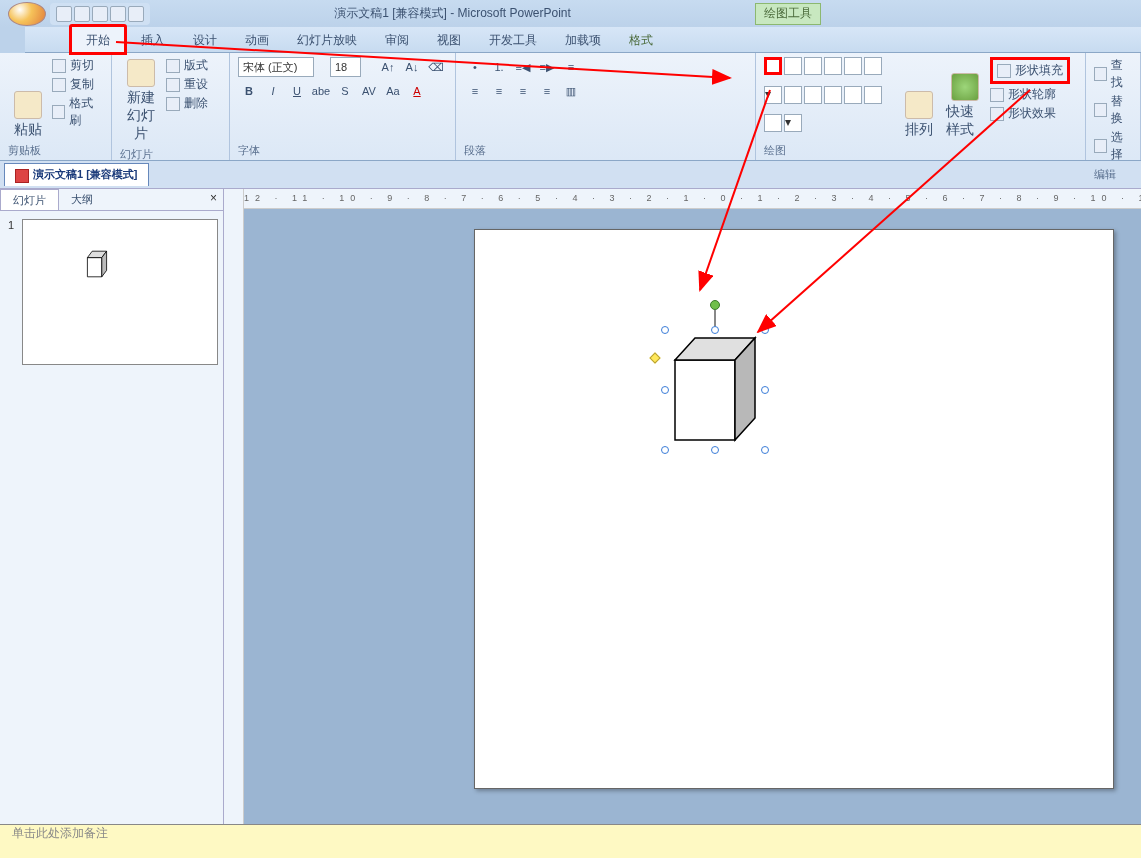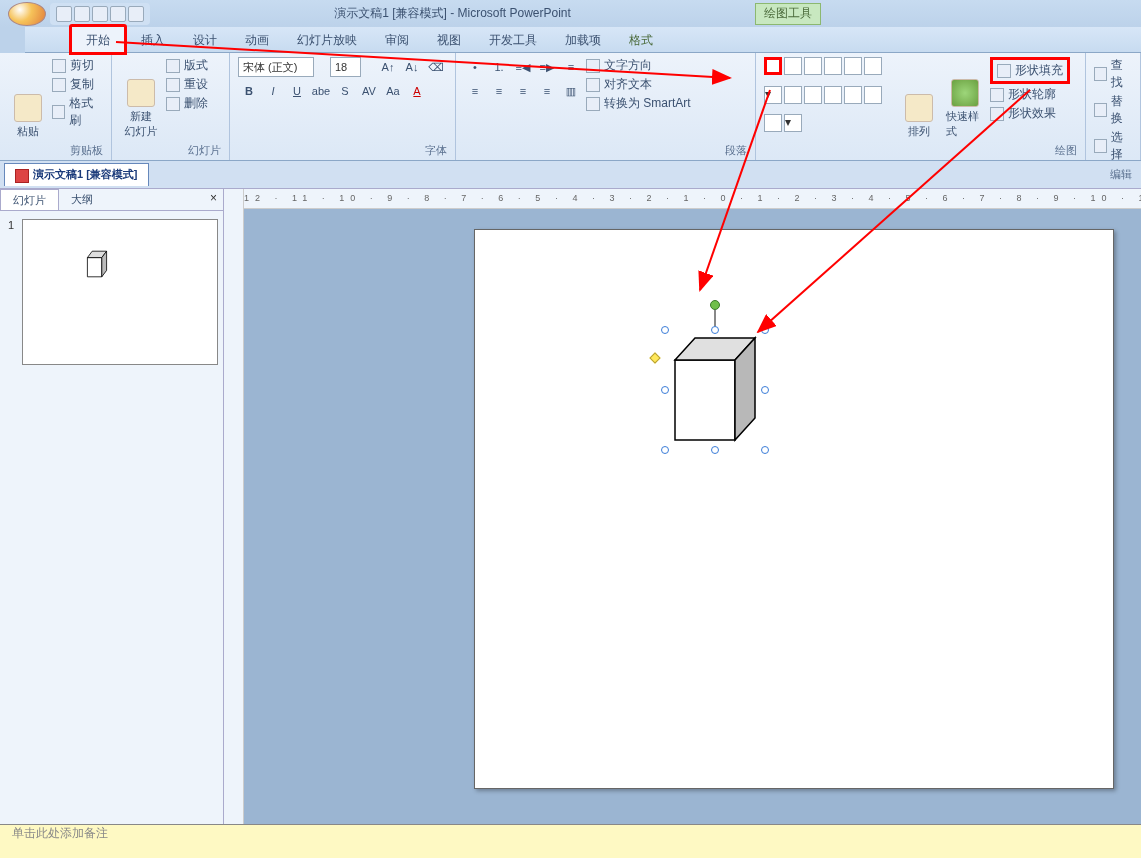--- a/index.html
+++ b/index.html
@@ -13,22 +13,22 @@
 .drawtools-box { background: #c8e8c0; border: 1px solid #8cb870; padding: 0 8px; height: 22px; display: flex; align-items: center; color: #4a6a3a; }
 
 .tabs { height: 26px; background: linear-gradient(#d7e6f7,#c7dbf0); display: flex; align-items: center; padding-left: 44px; border-bottom: 1px solid #8ba7c7; margin-left: 25px; }
 .tab { padding: 5px 14px 3px; font-size: 12px; color: #3b5170; cursor: pointer; }
 .tab.active { background: #edf3fb; border: 1px solid #8ba7c7; border-bottom: none; border-radius: 3px 3px 0 0; }
 .tab.format { color: #4a6a3a; }
 
 .ribbon { height: 108px; background: linear-gradient(#edf3fb,#dce8f6); display: flex; border-bottom: 1px solid #8ba7c7; }
 .group { border-right: 1px solid #b0c4de; padding: 4px 8px 2px; display: flex; flex-direction: column; justify-content: space-between; }
 .group-body { display: flex; gap: 4px; flex: 1; }
-.group-label { text-align: right; font-size: 11px; color: #5a708f; padding-top: 2px; }
-.bigbtn { display: flex; flex-direction: column; align-items: center; justify-content: flex-end; width: 42px; font-size: 11px; color: #3b5170; padding: 2px; }
+.group-label { text-align: left; font-size: 11px; color: #5a708f; padding-top: 2px; }
+.bigbtn { display: flex; flex-direction: column; align-items: center; justify-content: flex-end; width: 42px; font-size: 14px; color: #3b5170; padding: 2px; }
 .bigbtn .ico { width: 28px; height: 28px; background: #f5e9c8; border: 1px solid #cba; border-radius: 3px; margin-bottom: 2px; }
 .smallrow { display: flex; align-items: center; font-size: 12px; color: #3b5170; gap: 4px; margin-bottom: 2px; }
 .smallrow .ico { width: 14px; height: 14px; background: #e8eef8; border: 1px solid #9ab; }
 .font-controls { display: flex; flex-direction: column; gap: 4px; }
 .selectbox { height: 20px; border: 1px solid #9ab; background: #fff; font-size: 11px; padding: 0 4px; display: flex; align-items: center; }
 .btnrow { display: flex; gap: 2px; }
 .btnrow span { width: 22px; height: 20px; border: 1px solid transparent; display: inline-flex; align-items: center; justify-content: center; font-size: 11px; color: #3b5170; }
 .shape-gal { width: 130px; display: flex; flex-wrap: wrap; gap: 2px; }
 .shape-gal span { width: 18px; height: 18px; border: 1px solid #9ab; background: #fff; display: inline-block; }
 .red-highlight { border: 3px solid red !important; position: relative; z-index: 10; }
@@ -187,34 +187,20 @@
           <span>≡▶</span>
           <span>≡</span>
         </div>
         <div class="btnrow">
           <span>≡</span>
           <span>≡</span>
           <span>≡</span>
           <span>≡</span>
           <span>▥</span>
         </div>
-      </div>
-      <div>
-        <div class="smallrow">
-            <span class="ico"></span>
-            <span>文字方向</span>
-          </div>
-        <div class="smallrow">
-            <span class="ico"></span>
-            <span>对齐文本</span>
-          </div>
-        <div class="smallrow">
-            <span class="ico"></span>
-            <span>转换为 SmartArt</span>
-          </div>
       </div>
     </div>
     <div class="group-label">段落</div>
   </div>
 
   <div class="group" style="width:330px;position:relative">
     <div class="group-body">
       <div class="shape-gal">
         <span class="red-highlight" style="border:3px solid red"></span>
         <span></span>

